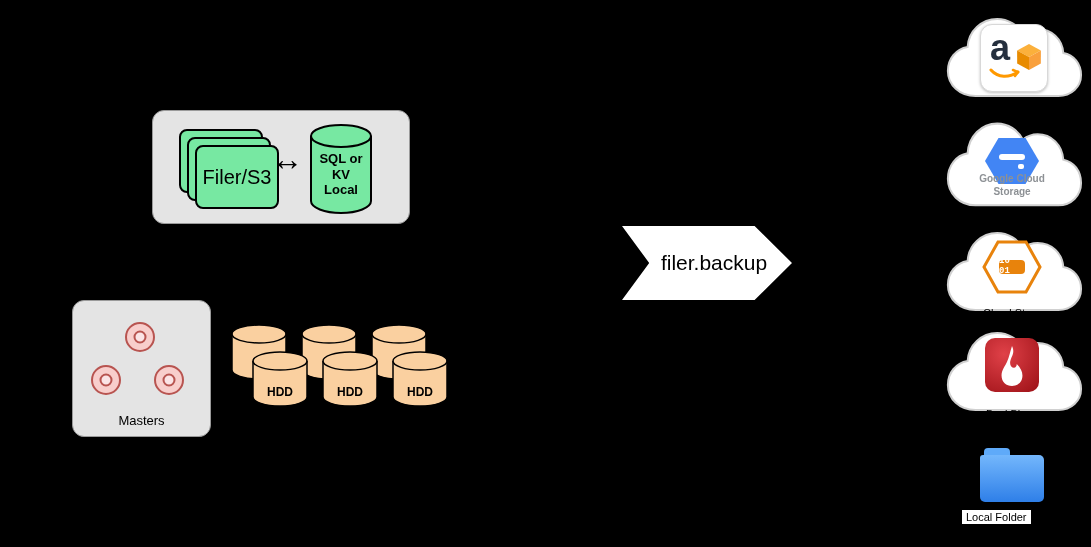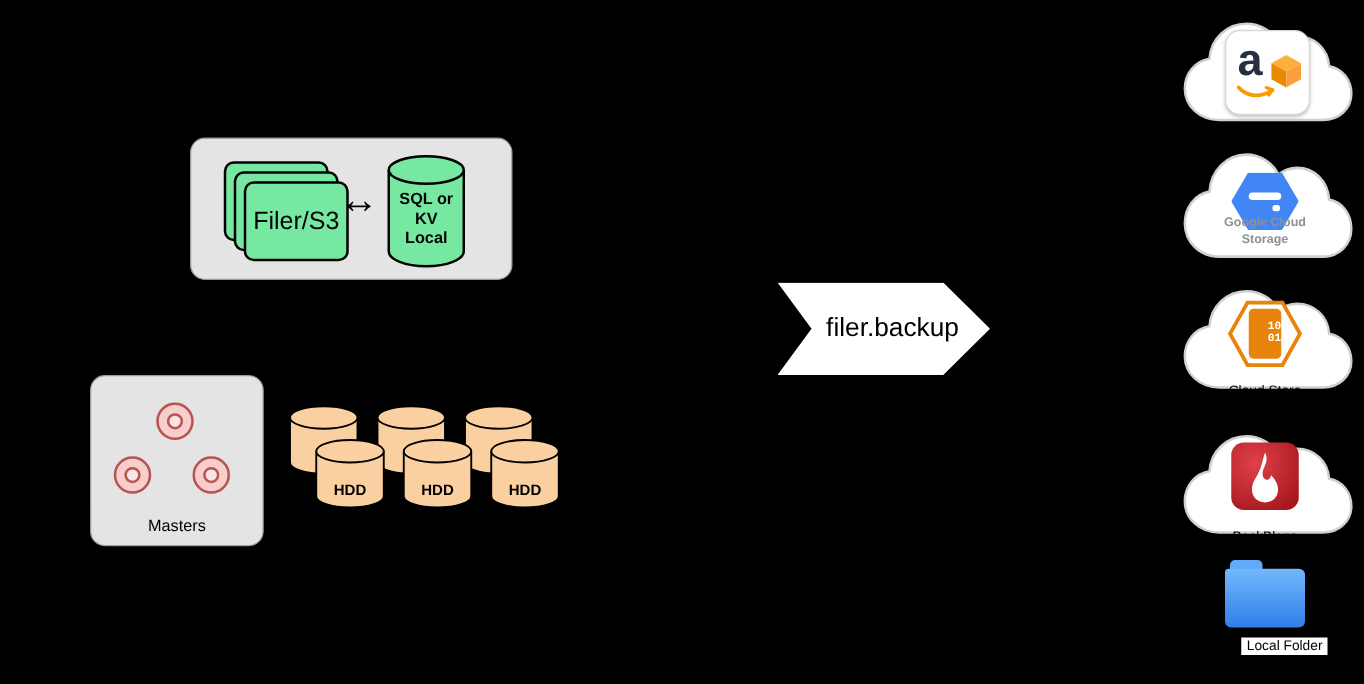--- a/index.html
+++ b/index.html
@@ -48,56 +48,56 @@
           clip-path:polygon(0 0,78% 0,100% 50%,78% 100%,0 100%,16% 50%);
           display:flex;align-items:center;justify-content:center;padding-left:14px;
           box-sizing:border-box;font-size:21px;}
 
   
   .cloud{position:absolute;width:148px;height:100px;}
   .cloud > svg.cloudshape{position:absolute;left:0;top:0;width:100%;height:100%;}
   .cloud-aws{left:938px;top:8px;}
   .cloud-gcs{left:938px;top:112px;height:106px;}
   .cloud-blob{left:938px;top:222px;}
-  .cloud-bb{left:938px;top:338px;}
+  .cloud-bb{left:938px;top:322px;}
 
   .cloud-label{position:absolute;left:0;width:100%;text-align:center;font-size:11px;color:#000;}
 
   
   .aws-box{position:absolute;left:42px;top:16px;width:66px;height:66px;background:#fff;
            border:1px solid #d8d8d8;border-radius:12px;box-shadow:0 1px 3px rgba(0,0,0,.25);}
   .aws-a{position:absolute;left:9px;top:2px;font-size:36px;font-weight:bold;color:#252f3e;}
   .aws-smile{position:absolute;left:8px;top:42px;width:32px;height:14px;}
   .aws-cube{position:absolute;right:5px;top:18px;width:26px;height:28px;}
 
   
   .gcs-hex{position:absolute;left:47px;top:26px;width:54px;height:46px;background:var(--gcs-blue);
            clip-path:polygon(25% 0,75% 0,100% 50%,75% 100%,25% 100%,0 50%);}
   .gcs-bar{position:absolute;left:14px;top:16px;width:26px;height:6px;border-radius:3px;background:#fff;}
   .gcs-dot{position:absolute;left:33px;top:26px;width:6px;height:5px;border-radius:2px;background:#fff;}
   .gcs-label{bottom:20px;font-size:10px;color:#8d9195;white-space:pre-line;line-height:1.25;font-weight:bold;}
 
   
   .blob-hex{position:absolute;left:44px;top:18px;width:60px;height:54px;}
   .blob-square{position:absolute;left:50%;top:50%;transform:translate(-50%,-50%);
-           width:26px;height:40px;border-radius:4px;background:var(--blob-orange);
-           display:flex;align-items:center;justify-content:flex-end;}
+           width:26px;height:14px;border-radius:4px;background:var(--blob-orange);
+           display:flex;align-items:center;justify-content:flex-start;}
   .bits{white-space:pre-line;font-family:"Liberation Mono",monospace;font-size:9px;
            font-weight:bold;color:#fff;line-height:1.1;text-align:center;}
   .blob-label{bottom:3px;}
 
   
   .bb-box{position:absolute;left:47px;top:16px;width:54px;height:54px;border-radius:10px;
            background:radial-gradient(circle at 35% 30%, #e04148, #9c1016);
            display:flex;align-items:center;justify-content:center;}
   .bb-box svg{width:38px;height:46px;}
   .bb-label{bottom:2px;}
 
   
-  .local{position:absolute;left:962px;top:448px;width:100px;text-align:right;}
+  .local{position:absolute;left:962px;top:448px;width:100px;text-align:left;}
   .folder{position:relative;width:64px;height:56px;margin:0 auto;}
   .folder-tab{position:absolute;left:4px;top:0;width:26px;height:12px;background:#5FAAF9;
            border-radius:4px 4px 0 0;}
   .folder-body{position:absolute;left:0;top:7px;width:64px;height:47px;border-radius:3px 5px 5px 5px;
            background:linear-gradient(180deg,#74B7FC 0%,#2E7FE8 100%);}
   .local-label{display:inline-block;margin-top:6px;background:#fff;color:#000;
            font-size:11px;padding:1px 4px;}
 </style>
 </head>
 <body>

